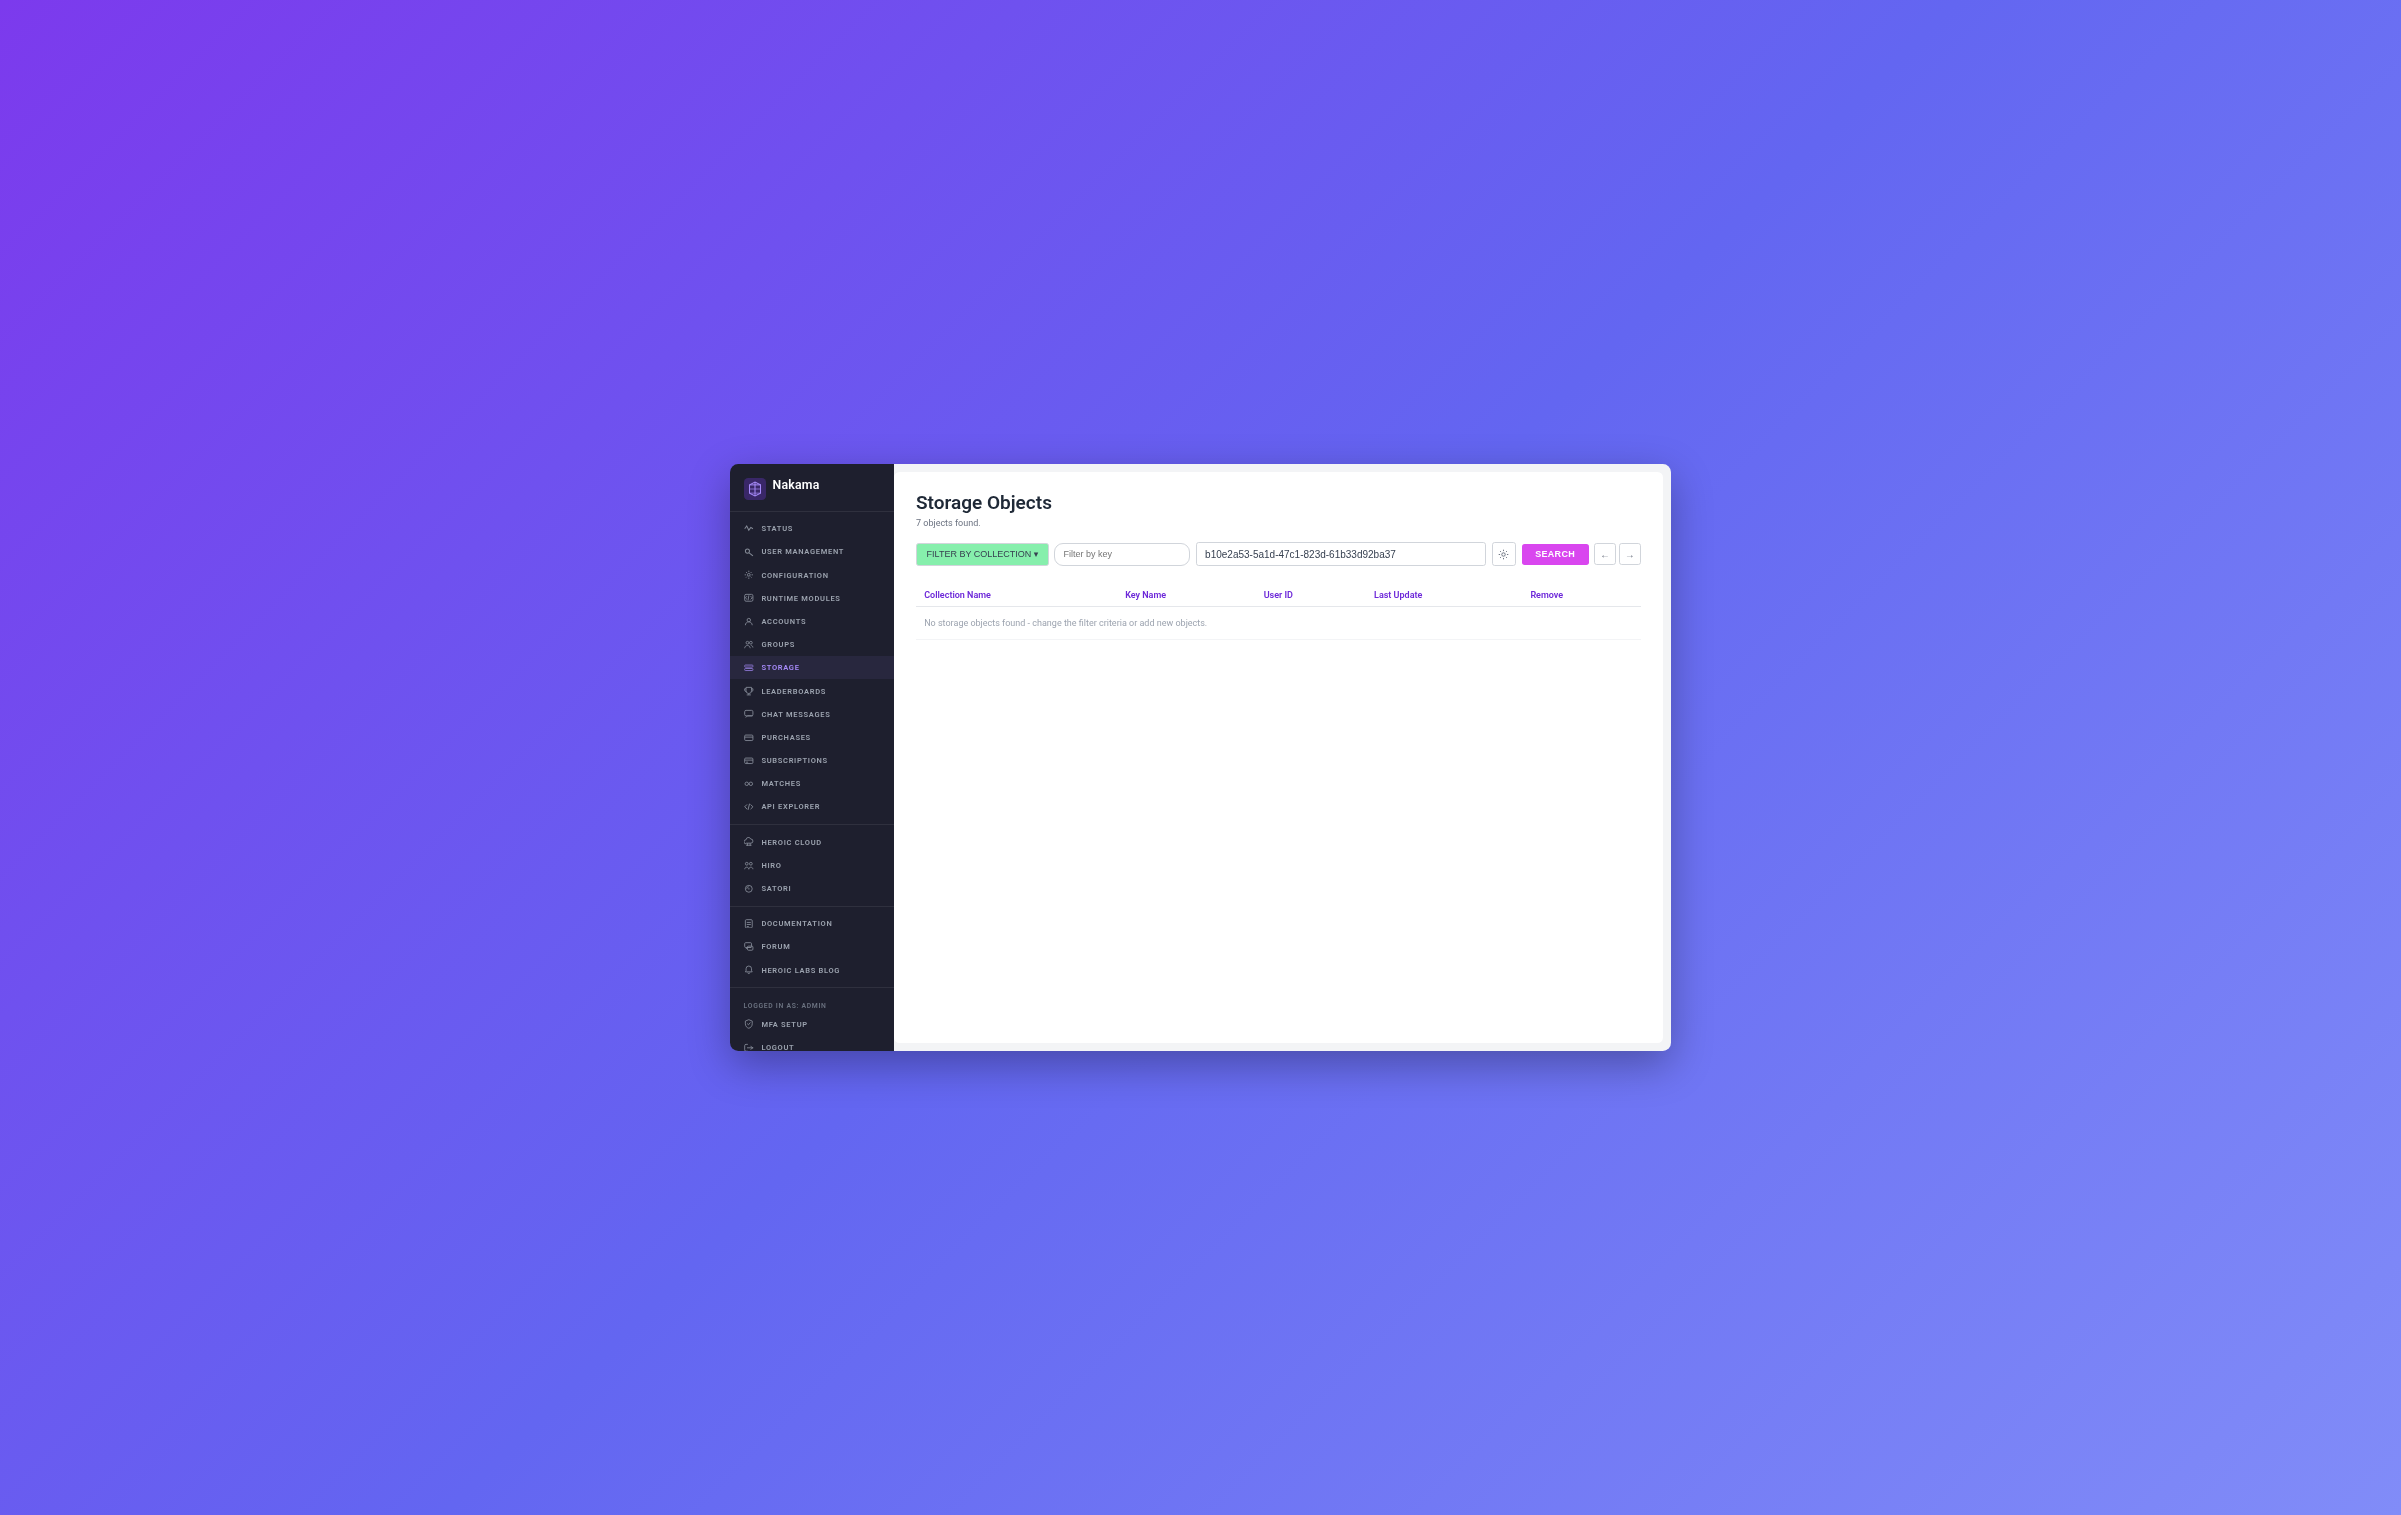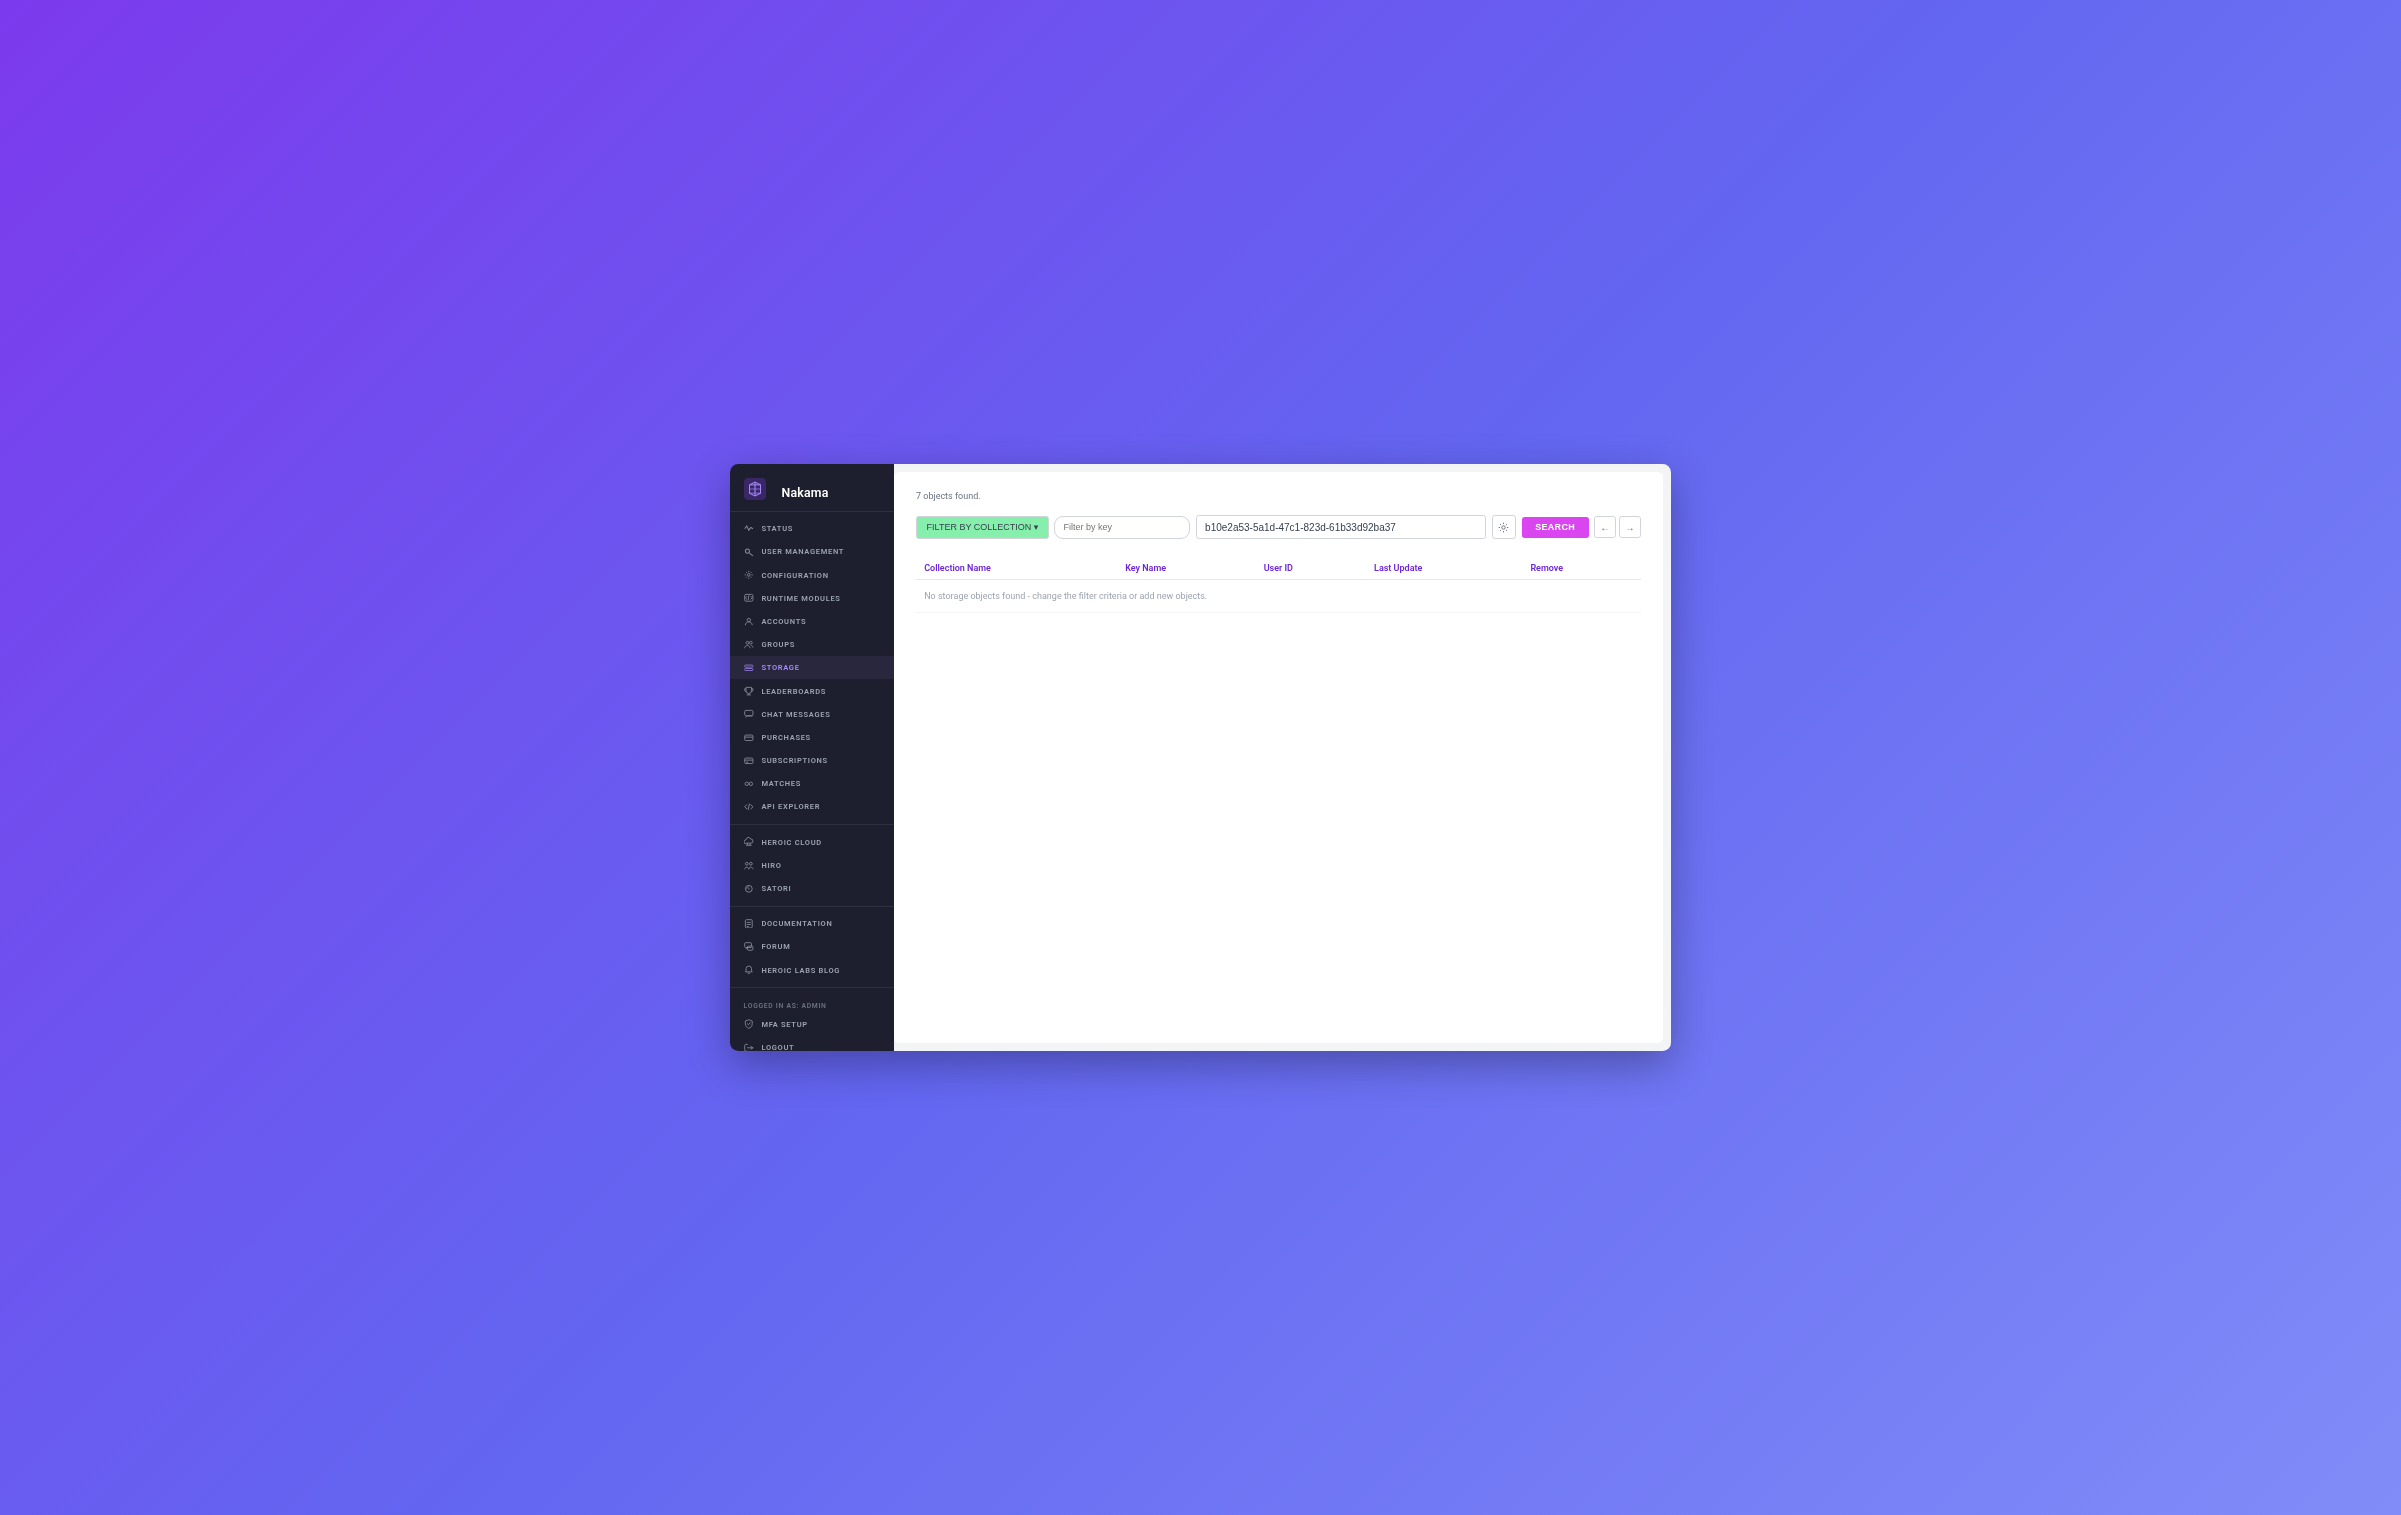--- a/index.html
+++ b/index.html
@@ -25,22 +25,22 @@
     .sidebar {
       width: 164px;
       min-width: 164px;
       background: #1e1f2e;
       display: flex;
       flex-direction: column;
       overflow-y: auto;
     }
     .sidebar-logo {
       display: flex;
-      align-items: flex-end;
-      gap: 16px;
+      align-items: flex-start;
+      gap: 7px;
       padding: 13.6px 13.6px 11px;
       border-bottom: 0.7px solid rgba(255,255,255,0.08);
     }
     .logo-icon {
       width: 22px;
       height: 22px;
       color: #a78bfa;
     }
     .logo-text {
       color: #fff;
@@ -479,20 +479,21 @@
             <line x1="5" y1="7" x2="13" y2="7" stroke="currentColor" stroke-width="1.3" stroke-linecap="round"></line>
           </svg>
         </span>
         <span>LOGOUT</span>
       </div>
     </div>
   </aside>
 
   <main class="main-content">
     <div class="content-area">
+      <h1 class="page-title">Storage Objects</h1>
       <p class="page-subtitle">7 objects found.</p>
 
       <div class="filter-bar">
         <button class="filter-collection-btn">
           <span>FILTER BY COLLECTION ▾</span>
         </button>
         <input class="filter-key-input" type="text" placeholder="Filter by key" style="">
         <input class="filter-uuid-input" type="text" value="b10e2a53-5a1d-47c1-823d-61b33d92ba37" style="">
         <button class="filter-gear-btn">
           <span>

